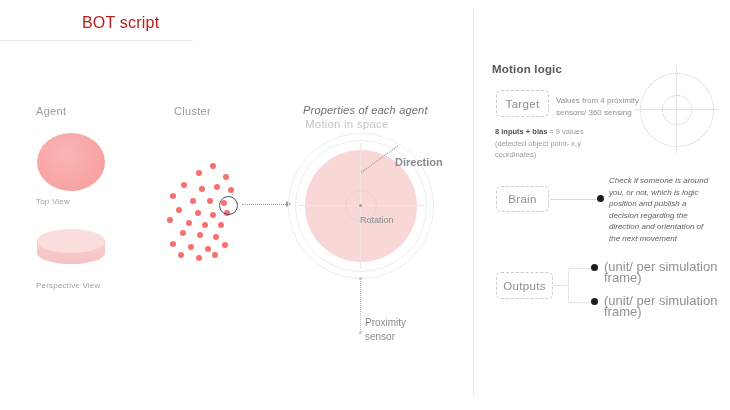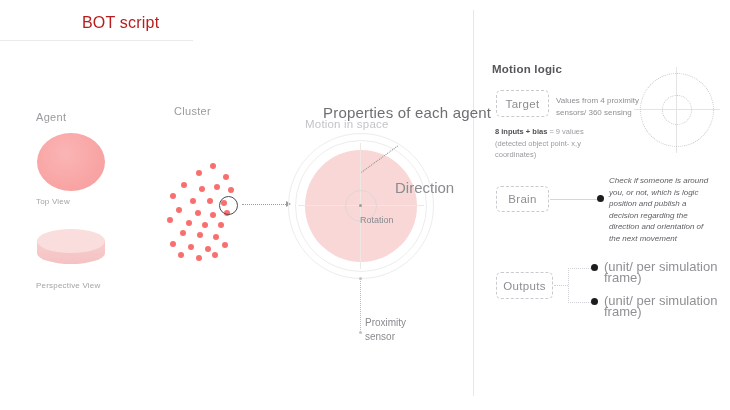--- a/index.html
+++ b/index.html
@@ -42,21 +42,21 @@
     height: 386px;
     background: #e6e7ea;
   }
 
   
   .col-heading {
     font-size: 11px;
     color: #9a9b9f;
     letter-spacing: 0.3px;
   }
-  #agent-heading { left: 36px; top: 111px; }
+  #agent-heading { left: 36px; top: 105px; }
   #cluster-heading { left: 174px; top: 105px; }
 
   .caption {
     font-size: 8px;
     color: #a3a4a8;
     letter-spacing: 0.2px;
   }
   #top-view-caption { left: 36px; top: 197px; }
   #perspective-view-caption { left: 36px; top: 281px; }
 
@@ -123,25 +123,26 @@
     left: 286px;
     top: 201px;
     width: 0; height: 0;
     border-left: 5px solid #9b9ca0;
     border-top: 3px solid transparent;
     border-bottom: 3px solid transparent;
   }
 
   
   #properties-title {
-    left: 323px;
+    left: 303px;
     top: 104px;
-    font-size: 15px;
+    font-size: 11px;
     color: #6e6f73;
     letter-spacing: 0.2px;
+    font-style: italic;
   }
   #properties-subtitle {
     left: 305px;
     top: 118px;
     font-size: 11.5px;
     color: #c3c4c8;
     letter-spacing: 0.2px;
   }
 
   #agent-big-circle-wrap {
@@ -197,23 +198,24 @@
     left: 72px;
     top: 40px;
     width: 45px;
     height: 1px;
     border-top: 1px dotted #8e8f93;
     transform-origin: left center;
     transform: rotate(-36deg) translateX(2px);
   }
   #direction-label {
     left: 395px;
-    top: 179px;
-    font-size: 15px;
+    top: 156px;
+    font-size: 11px;
     color: #8a8b8f;
+    font-weight: bold;
   }
   #rotation-label {
     left: 360px;
     top: 215px;
     font-size: 9px;
     color: #8a8b8f;
   }
 
   #proximity-line {
     left: 360px;

